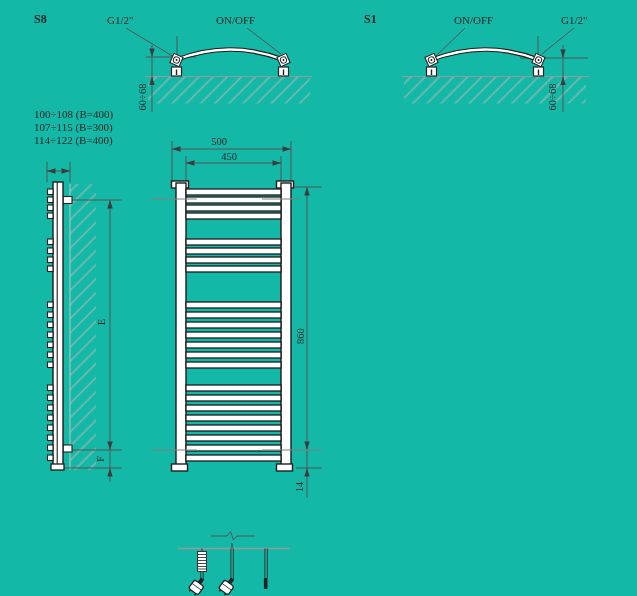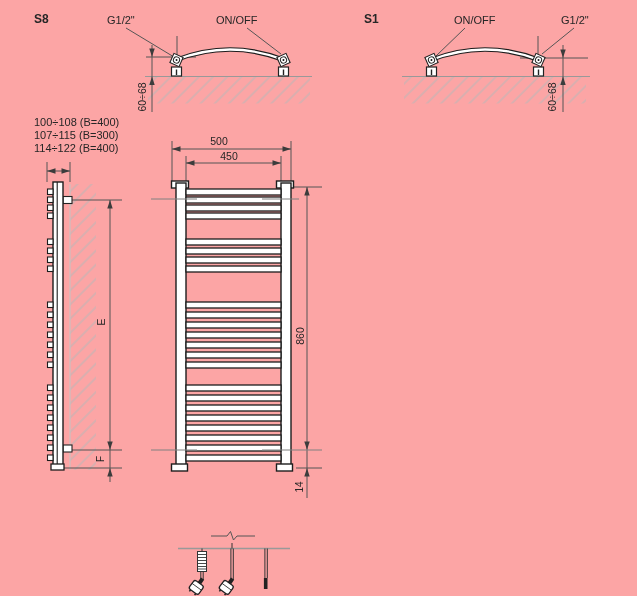--- a/index.html
+++ b/index.html
@@ -1,17 +1,17 @@
 <!DOCTYPE html>
 <html><head>
 <meta charset="utf-8">
 <style>
   html,body{margin:0;padding:0;background:#fff;}
-  #stage{position:relative;width:637px;height:596px;background:#fca5a5;overflow:hidden;
-         font-family:Liberation Sans, sans-serif;}
+  #stage{position:relative;width:637px;height:596px;background:#14b8a6;overflow:hidden;
+         font-family:Liberation Serif, serif;}
   #stage svg{position:absolute;left:0;top:0;}
   .t{position:absolute;font-size:11px;color:#262626;white-space:nowrap;}
   .bold{font-weight:bold;font-size:12px;}
   .c{position:absolute;transform:translate(-50%,-50%);font-size:10.5px;color:#262626;white-space:nowrap;}
   .r{transform:translate(-50%,-50%) rotate(-90deg);}
   .sm{font-size:10px;}
   .dv{font-size:11px;line-height:13px;color:#262626;}
 </style>
 </head>
 <body>
@@ -237,21 +237,21 @@
 <span class="t" style="left:107px;top:14px">G1/2"</span>
 <span class="t" style="left:216px;top:14px">ON/OFF</span>
 
 <span class="t bold" style="left:364px;top:12px">S1</span>
 <span class="t" style="left:454px;top:14px">ON/OFF</span>
 <span class="t" style="left:561px;top:14px">G1/2"</span>
 
 <span class="c r" style="left:142px;top:97px">60÷68</span>
 <span class="c r" style="left:552px;top:97px">60÷68</span>
 
-<div class="t" style="left:34px;top:116px">
+<div class="t" style="left:34px;top:108px">
   <div class="dv">100÷108 (B=400)</div>
   <div class="dv">107÷115 (B=300)</div>
   <div class="dv">114÷122 (B=400)</div>
 </div>
 
 <span class="c r" style="left:101px;top:322px">E</span>
 <span class="c r sm" style="left:100px;top:459px">F</span>
 
 <span class="c" style="left:219px;top:141px">500</span>
 <span class="c" style="left:229px;top:156px">450</span>

